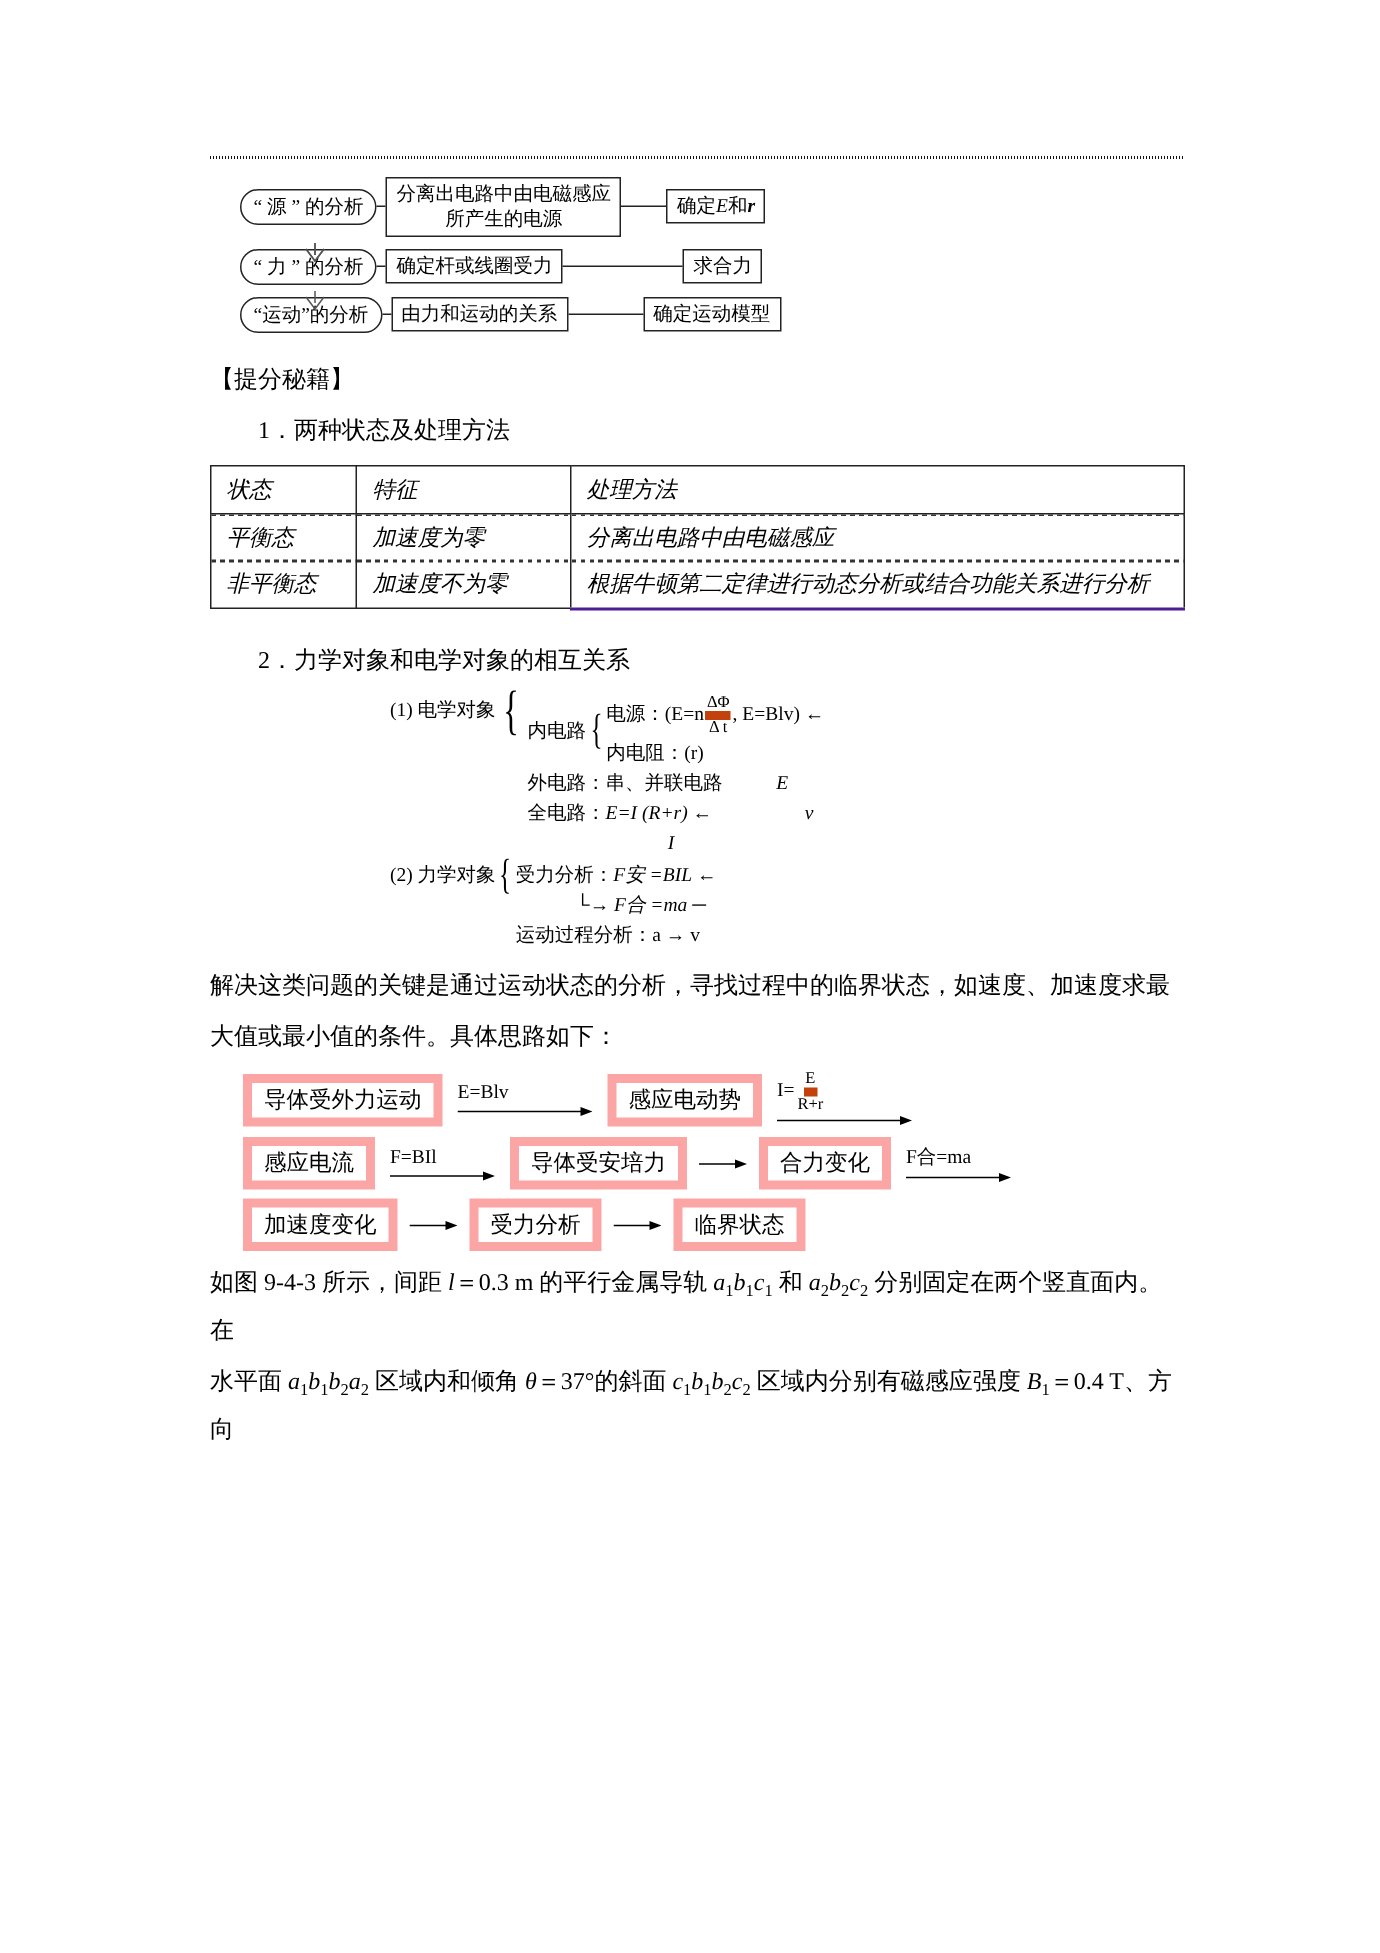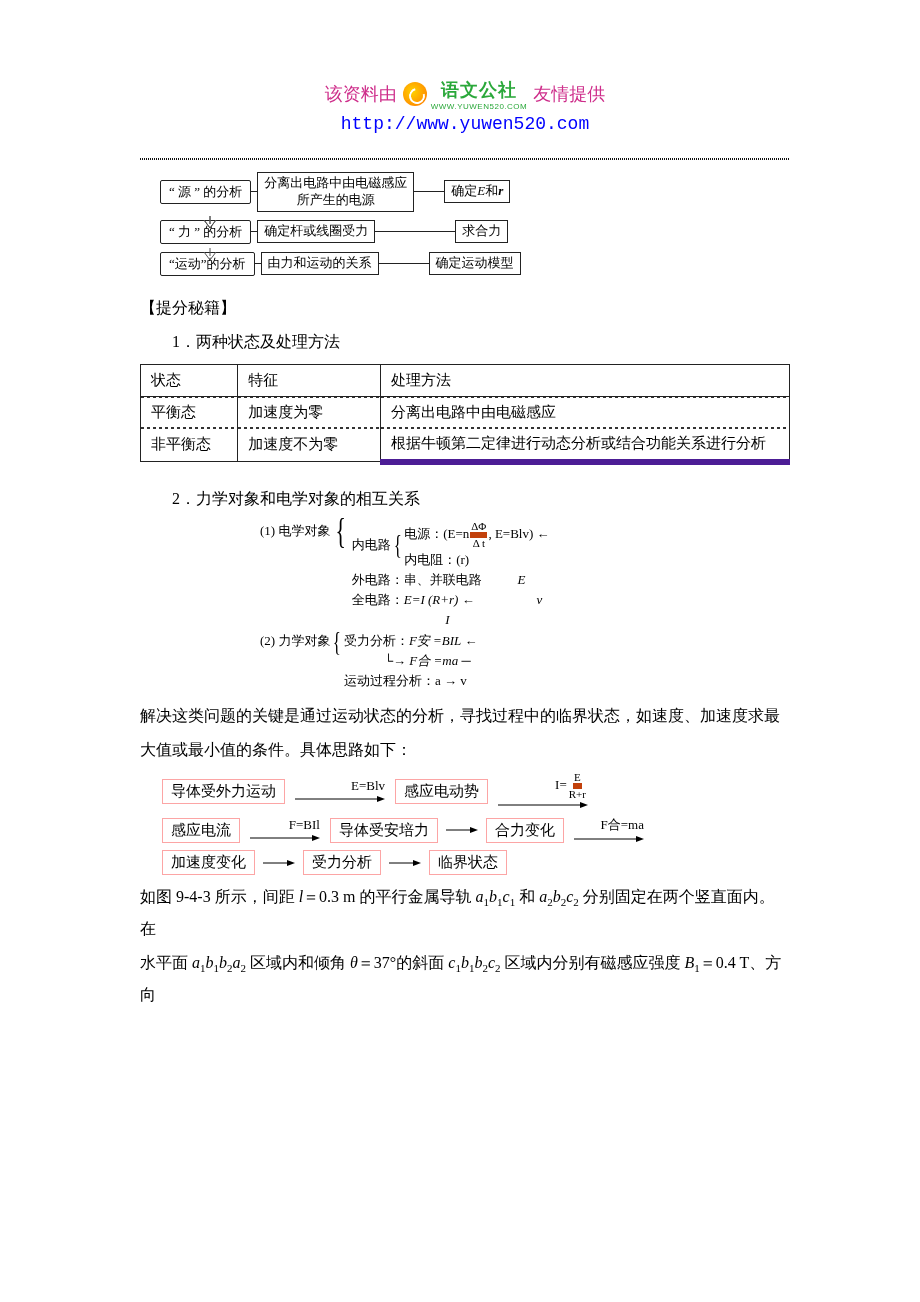--- a/index.html
+++ b/index.html
@@ -29,41 +29,42 @@
   }
   .logo-text1 { color: #2aa83a; font-size: 18px; font-weight: bold; font-family: "Microsoft YaHei", sans-serif; letter-spacing: 1px; }
   .logo-text2 { color: #2aa83a; font-size: 8px; font-family: Arial, sans-serif; display: block; letter-spacing: 0.5px; }
   .url { color: #0000ff; font-family: "Courier New", monospace; font-size: 18px; margin-top: 6px; text-align: center; }
   .hr-row { margin: 24px 0 12px; }
   .hr-dot { height: 2px; background: repeating-linear-gradient(90deg, #111 0 1px, transparent 1px 2px); }
 
   .flowblock { margin: 4px 0 16px 20px; }
   .flowrow { display: flex; align-items: center; margin: 4px 0; }
   .pill {
-    border: 1px solid #222; border-radius: 2px; padding: 2px 8px;
+    border: 1px solid #222; border-radius: 12px; padding: 2px 8px;
     font-size: 13px; text-align: center; white-space: nowrap;
     font-family: "SimSun", serif;
   }
   .rect {
     border: 1px solid #222; padding: 2px 6px; font-size: 13px;
     font-family: "SimSun", serif; line-height: 1.3; text-align: center;
   }
   .conn { height: 1px; background: #222; flex: 0 0 auto; }
   .arrowdown {
     width: 18px; height: 0; position: relative; margin-left: 40px;
   }
   .arrowdown svg { display: block; }
 
   .body-text { font-size: 16px; line-height: 2; font-family: "SimSun", serif; }
   .body-text p { margin: 2px 0; }
   .indent { text-indent: 2em; }
 
   .table1 {
     width: 100%; border-collapse: collapse; margin: 6px 0 18px;
     font-size: 15px;
+    font-style: italic;
   }
   .table1 td {
     border-top: 1px solid #222; border-bottom: 1px solid #222;
     border-left: 1px solid #222; border-right: 1px solid #222;
     padding: 6px 10px;
   }
   .table1 tr:nth-child(2) td,
   .table1 tr:nth-child(3) td {
     border-top-style: none;
     border-bottom-style: none;
@@ -90,53 +91,39 @@
   .sub-col { display: flex; flex-direction: column; gap: 2px; }
   .frac {
     display: inline-flex; flex-direction: column; align-items: center;
     font-size: 11px; line-height: 1; vertical-align: middle; margin: 0 1px;
   }
   .frac .num { border-bottom: 6px solid #c2410c; padding: 0 1px; }
   .frac .den { padding: 0 1px; }
 
   .flow2 { margin: 6px 0 6px 22px; font-size: 15px; }
   .flow2-row { display: flex; align-items: center; margin: 6px 0; }
-  .box2 { border: 1px solid #fca5a5; padding: 2px 8px; font-family: Liberation Sans, sans-serif; }
+  .box2 { border: 6px solid #fca5a5; padding: 2px 8px; font-family: Liberation Sans, sans-serif; }
   .arrow-r {
-    display: inline-flex; flex-direction: column; align-items: flex-end; margin: 0 10px;
+    display: inline-flex; flex-direction: column; align-items: flex-start; margin: 0 10px;
     min-width: 90px;
   }
   .arrow-r .lbl { font-size: 13px; font-family: "Times New Roman", serif; white-space: nowrap; }
   .arrow-r .shaft { width: 100%; height: 10px; }
   .arrow-simple { margin: 0 8px; display: inline-flex; align-items: center; }
   .arrow-simple .shaft { width: 32px; height: 10px; }
   .italic { font-style: italic; font-family: "Times New Roman", serif; }
   sub { font-size: 11px; }
 
   .sec-title { font-weight: normal; }
 </style>
 </head>
 <body>
 
 <div class="page">
 
-  <div class="header">
-    <div class="header-line1">
-      <span class="resource-l">该资料由</span>
-      <span class="logo">
-        <span class="logo-icon"></span>
-        <span>
-          <span class="logo-text1">语文公社</span>
-          <span class="logo-text2">WWW.YUWEN520.COM</span>
-        </span>
-      </span>
-      <span class="resource-r">友情提供</span>
-    </div>
-    <div class="url">http://www.yuwen520.com</div>
-  </div>
 
   <div class="hr-row">
       <div class="hr-dot"></div>
     </div>
 
   <div class="flowblock">
     <div class="flowrow">
       <span class="pill">“ 源 ” 的分析</span>
       <span class="conn" style="width:6px;"></span>
       <span class="rect" style="white-space:pre-line;">分离出电路中由电磁感应
@@ -190,21 +177,21 @@
       <td>处理方法</td>
     </tr>
     <tr>
       <td class="dash-top dash-bottom">平衡态</td>
       <td class="dash-top dash-bottom">加速度为零</td>
       <td class="dash-top dash-bottom">分离出电路中由电磁感应</td>
     </tr>
     <tr>
       <td class="dash-top" style="border-bottom:1px solid #222;">非平衡态</td>
       <td class="dash-top" style="border-bottom:1px solid #222;">加速度不为零</td>
-      <td class="dash-top" style="border-bottom:6px solid #4c1d95;">根据牛顿第二定律进行动态分析或结合功能关系进行分析</td>
+      <td class="dash-top" style="border-bottom:2px solid #4c1d95;">根据牛顿第二定律进行动态分析或结合功能关系进行分析</td>
     </tr>
   </tbody>
     </table>
 
   <div class="body-text">
     <p class="indent">2．力学对象和电学对象的相互关系</p>
   </div>
 
   <div class="bracket-fig">
     <div class="row">

